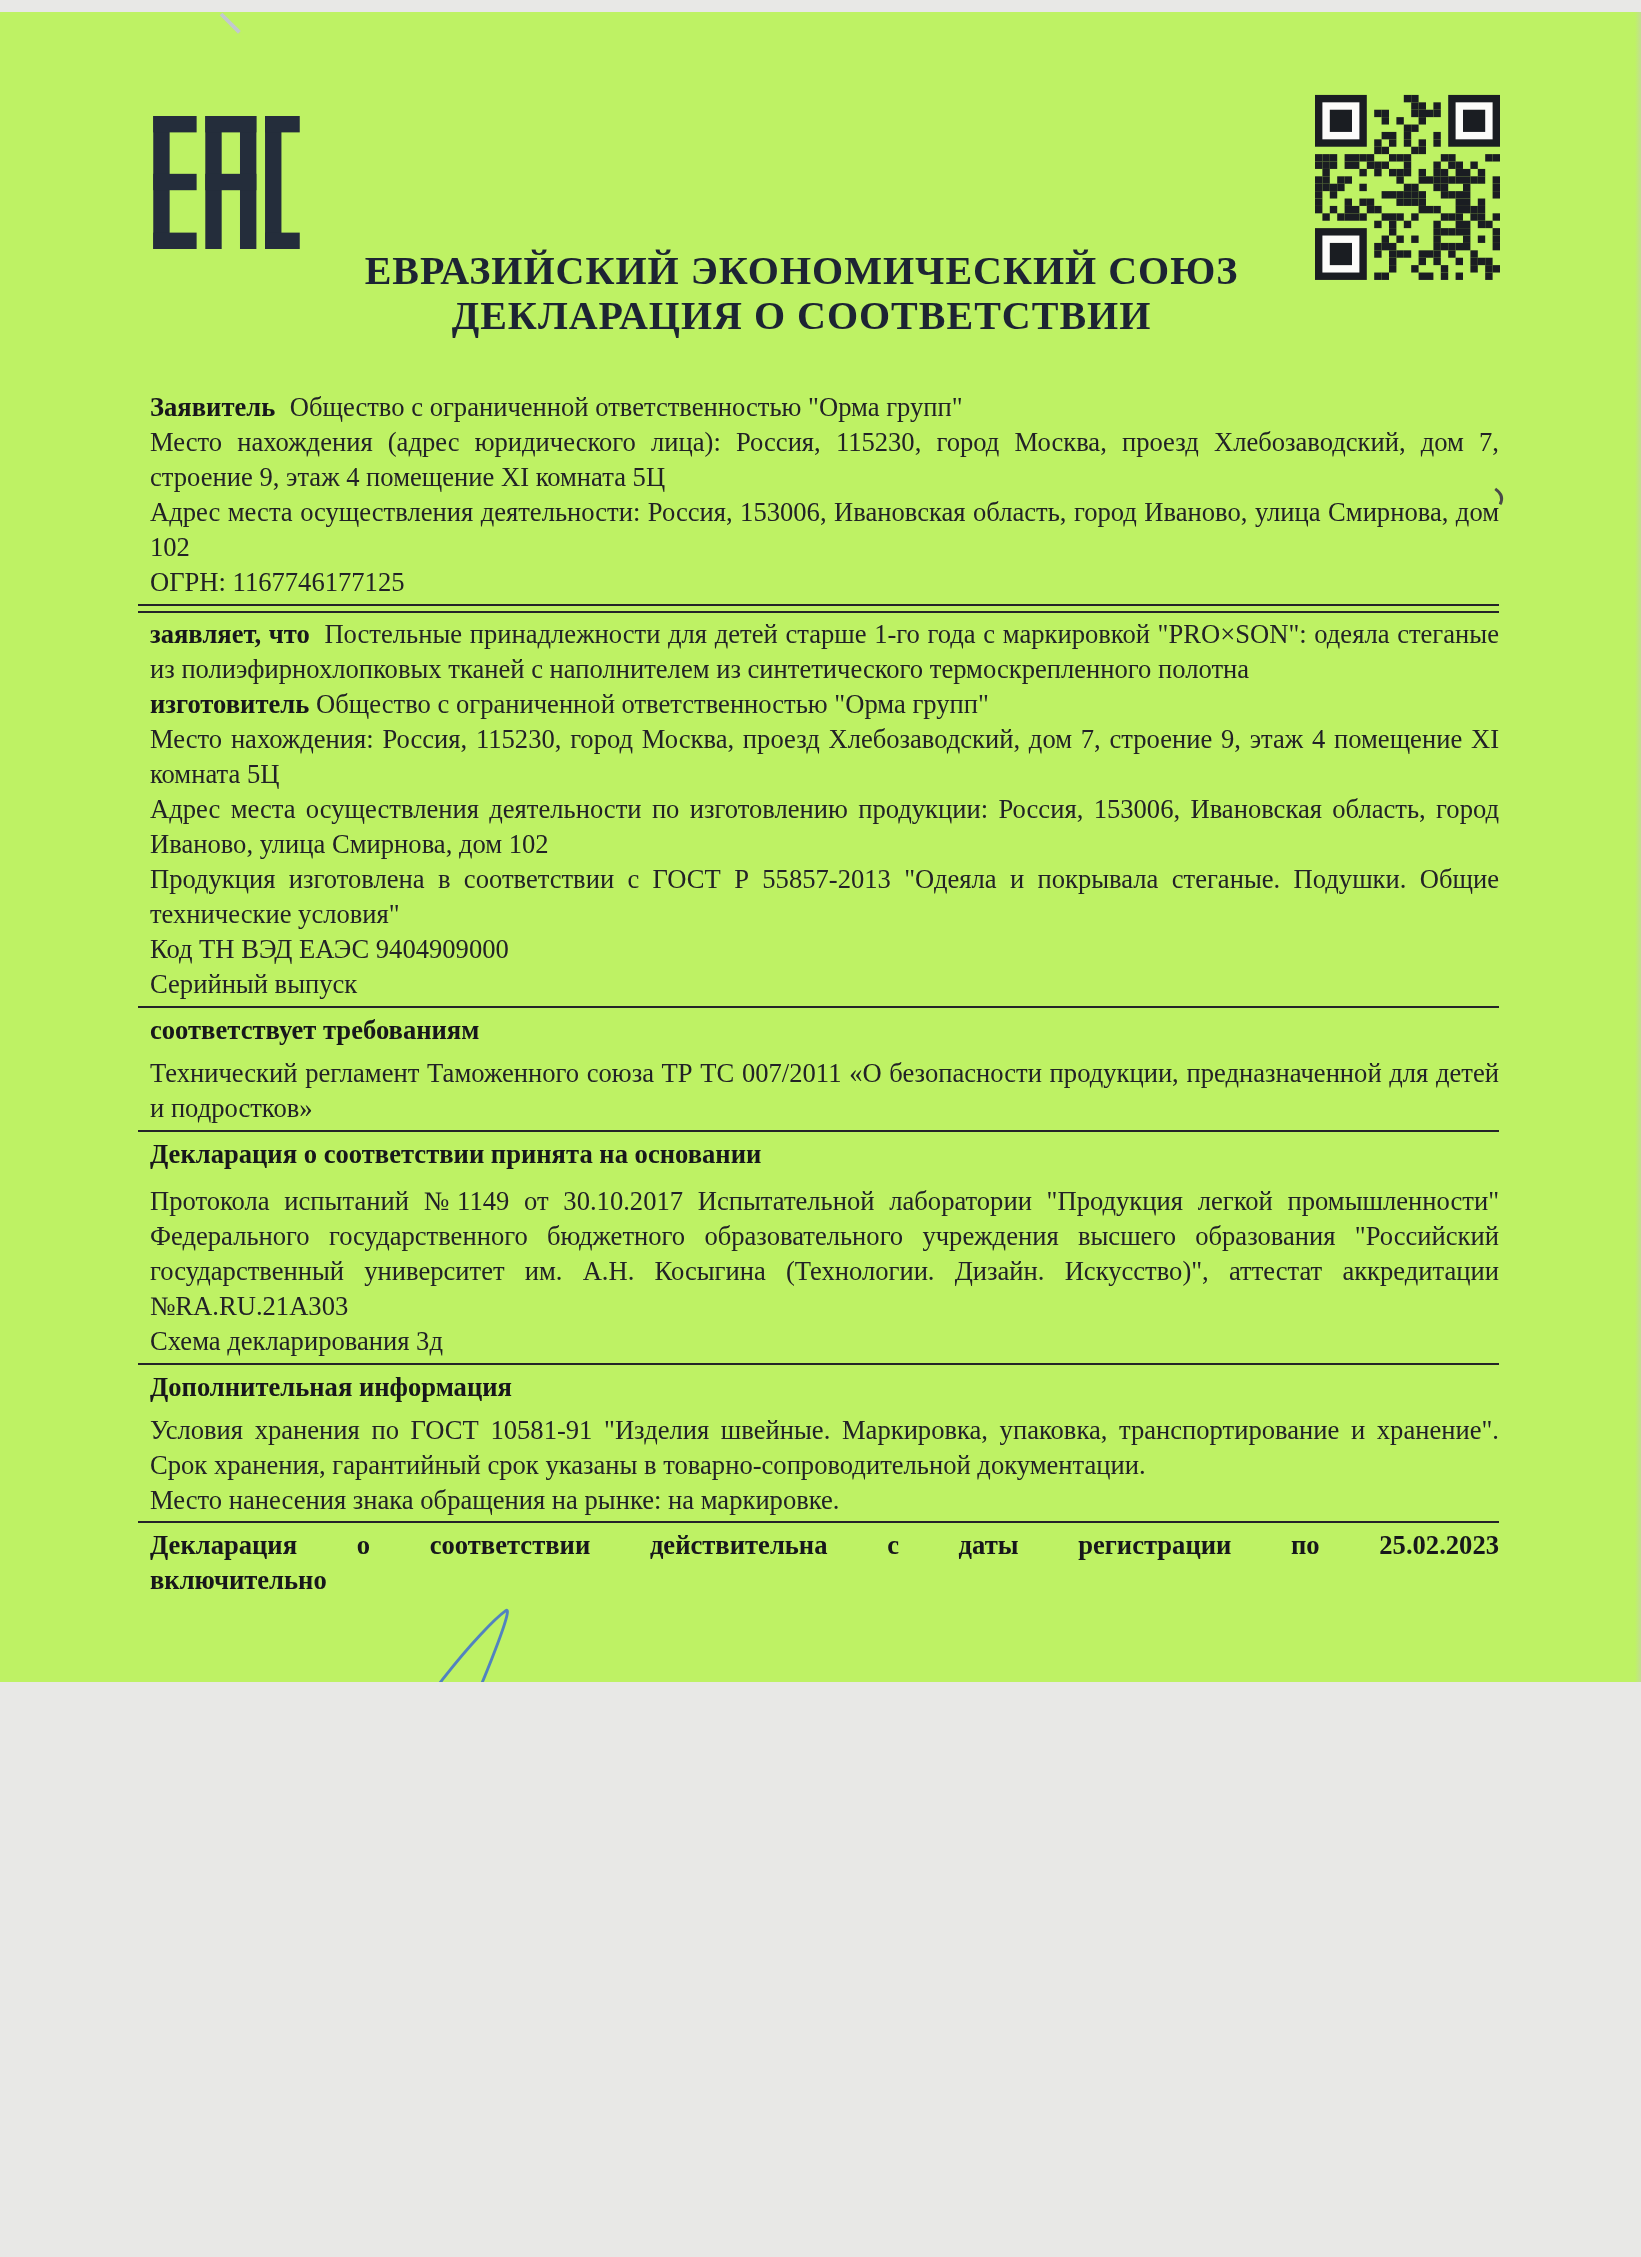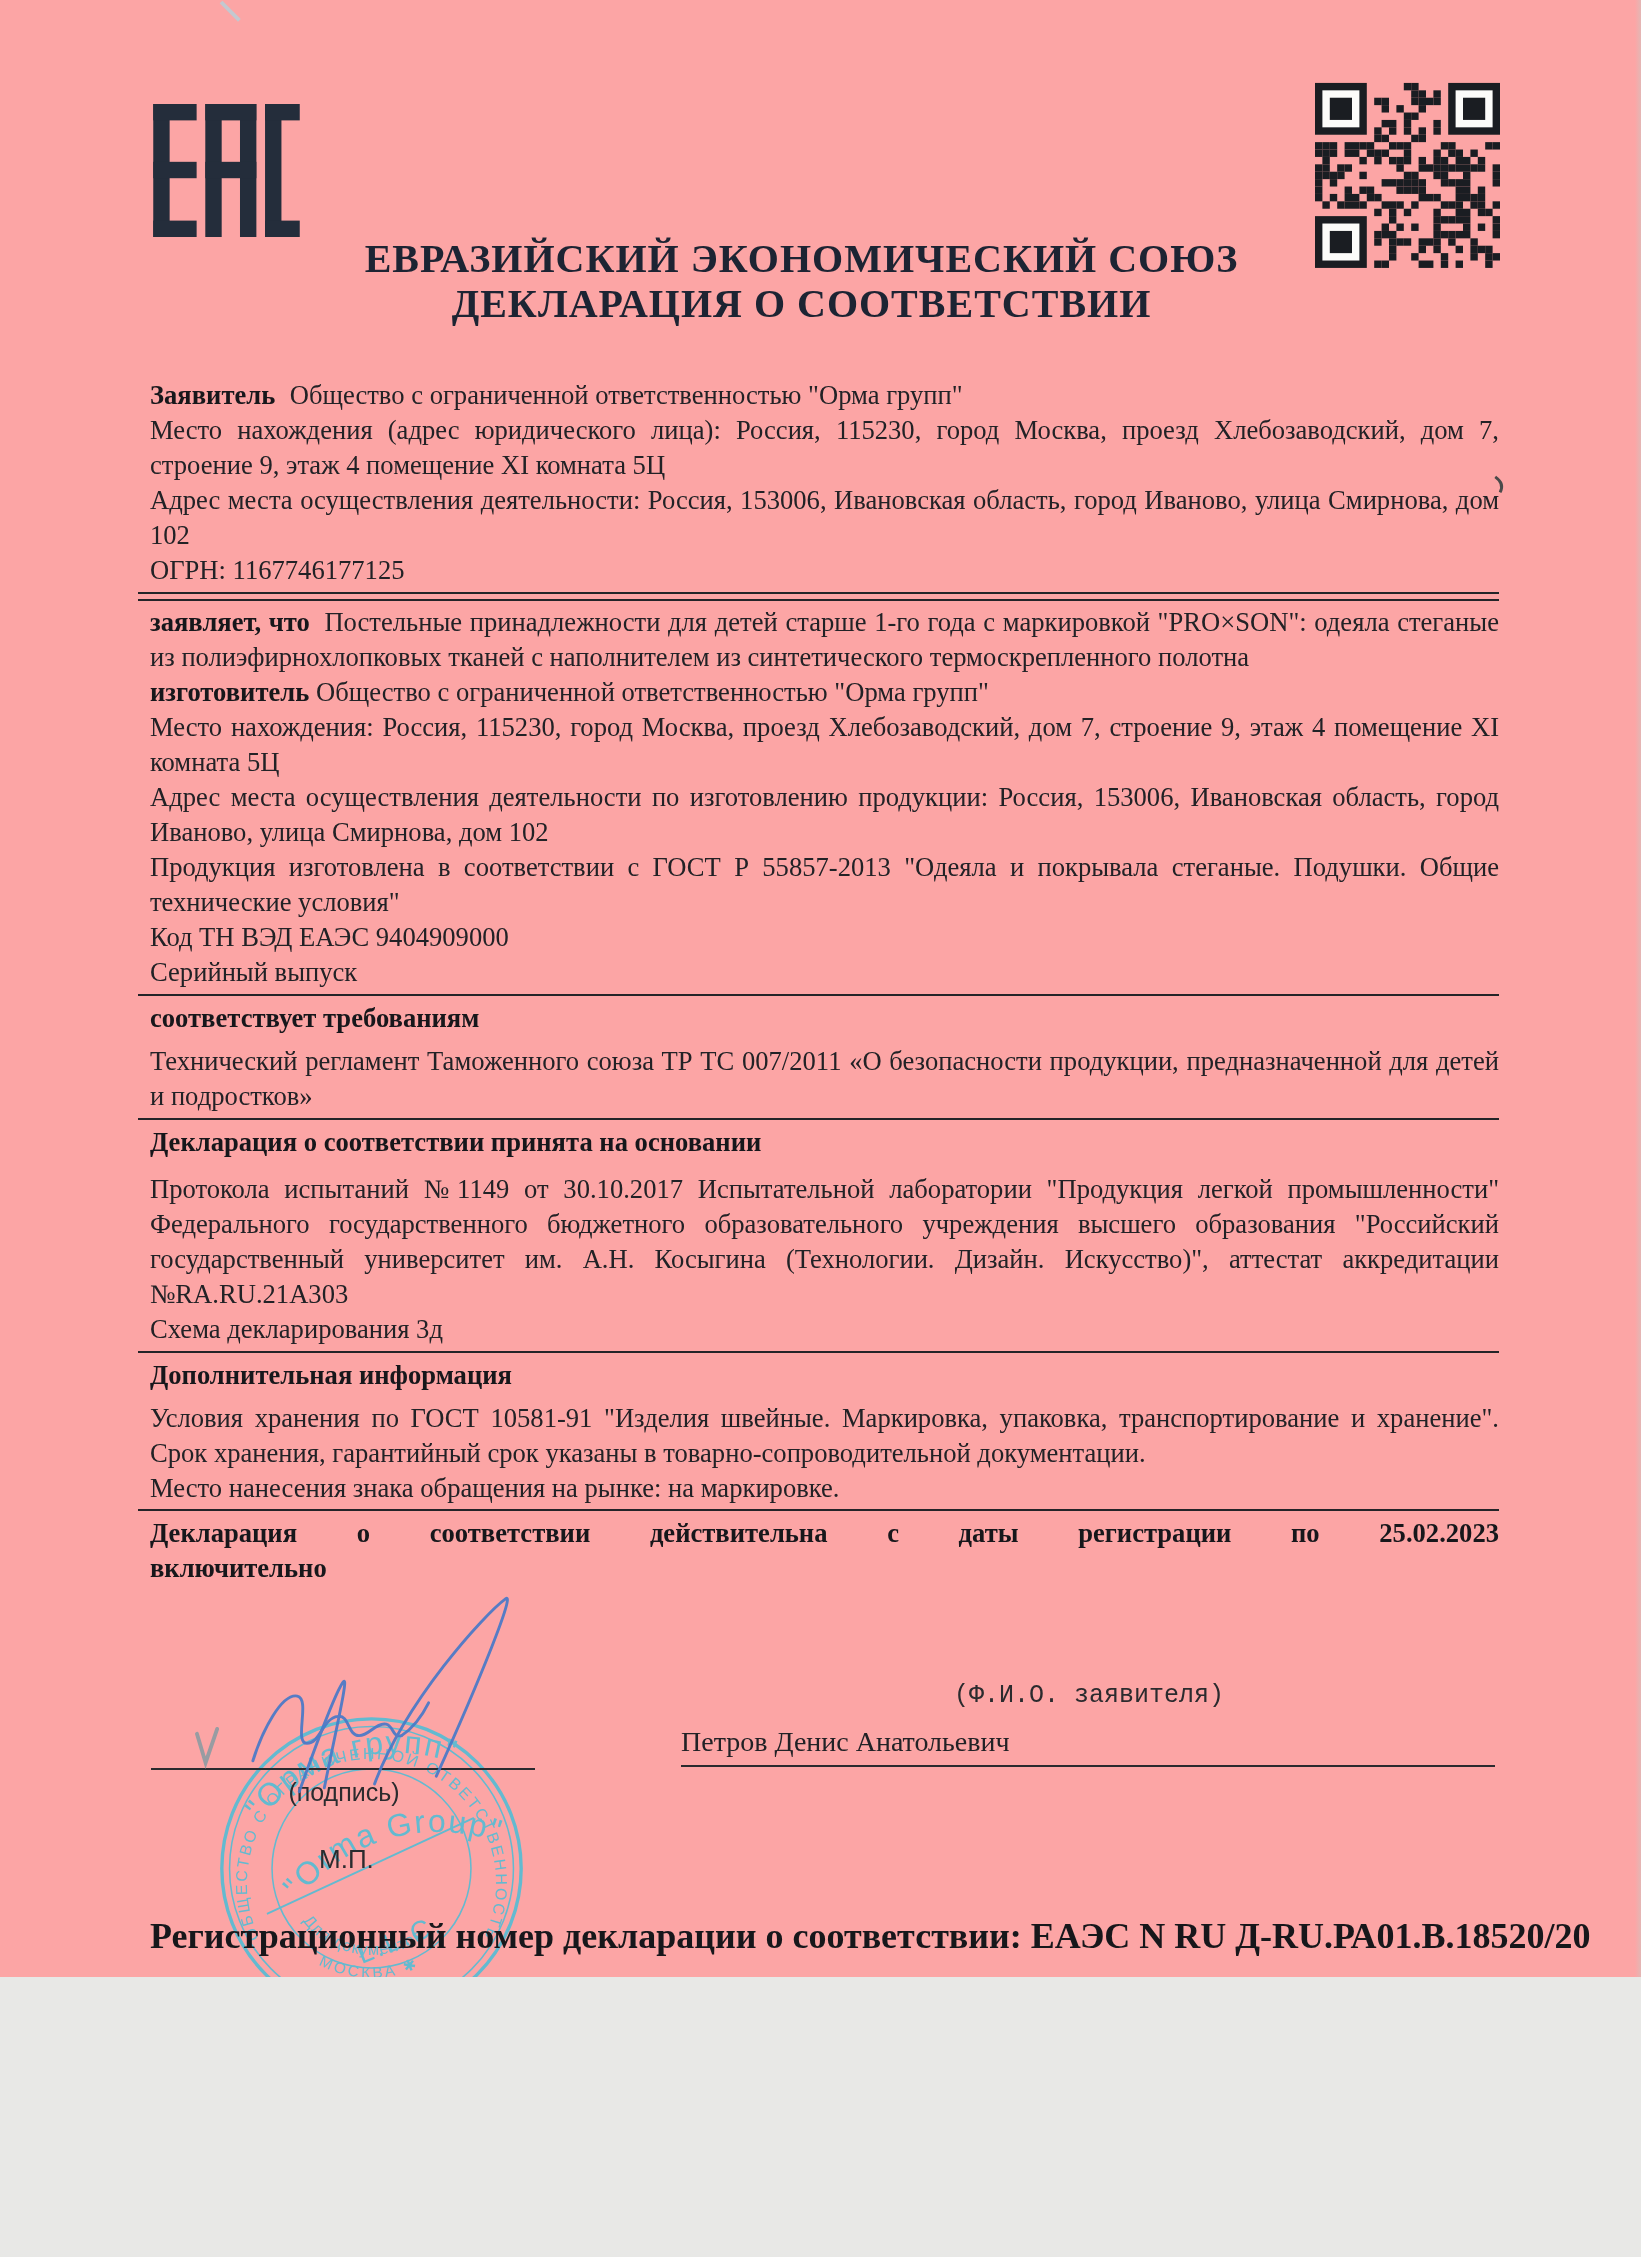--- a/index.html
+++ b/index.html
@@ -1,18 +1,18 @@
 <!DOCTYPE html>
 <html><head>
 <meta charset="utf-8">
 <style>
   html,body { margin:0; padding:0; background:#e8e8e6; }
   .page {
-    position:relative; width:1641px; height:1977px; margin:0 auto;
-    background:#fca5a5; overflow:hidden;
+    position:relative; width:1641px; height:1670px; margin:12px auto;
+    background:#bef264; overflow:hidden;
     font-family:"Liberation Serif", serif; color:#222226;
   }
   .edge-shade { position:absolute; right:0; top:0; width:5.8px; height:100%;
     background:linear-gradient(to left,#c9c9c5,rgba(201,201,197,0)); opacity:.5; }
 
   
   .eac-logo { position:absolute; left:153px; top:104px; }
   .doc-title {
     position:absolute; left:150px; top:236px; width:1303px;
     text-align:center; font-weight:bold; color:#1d2433;

